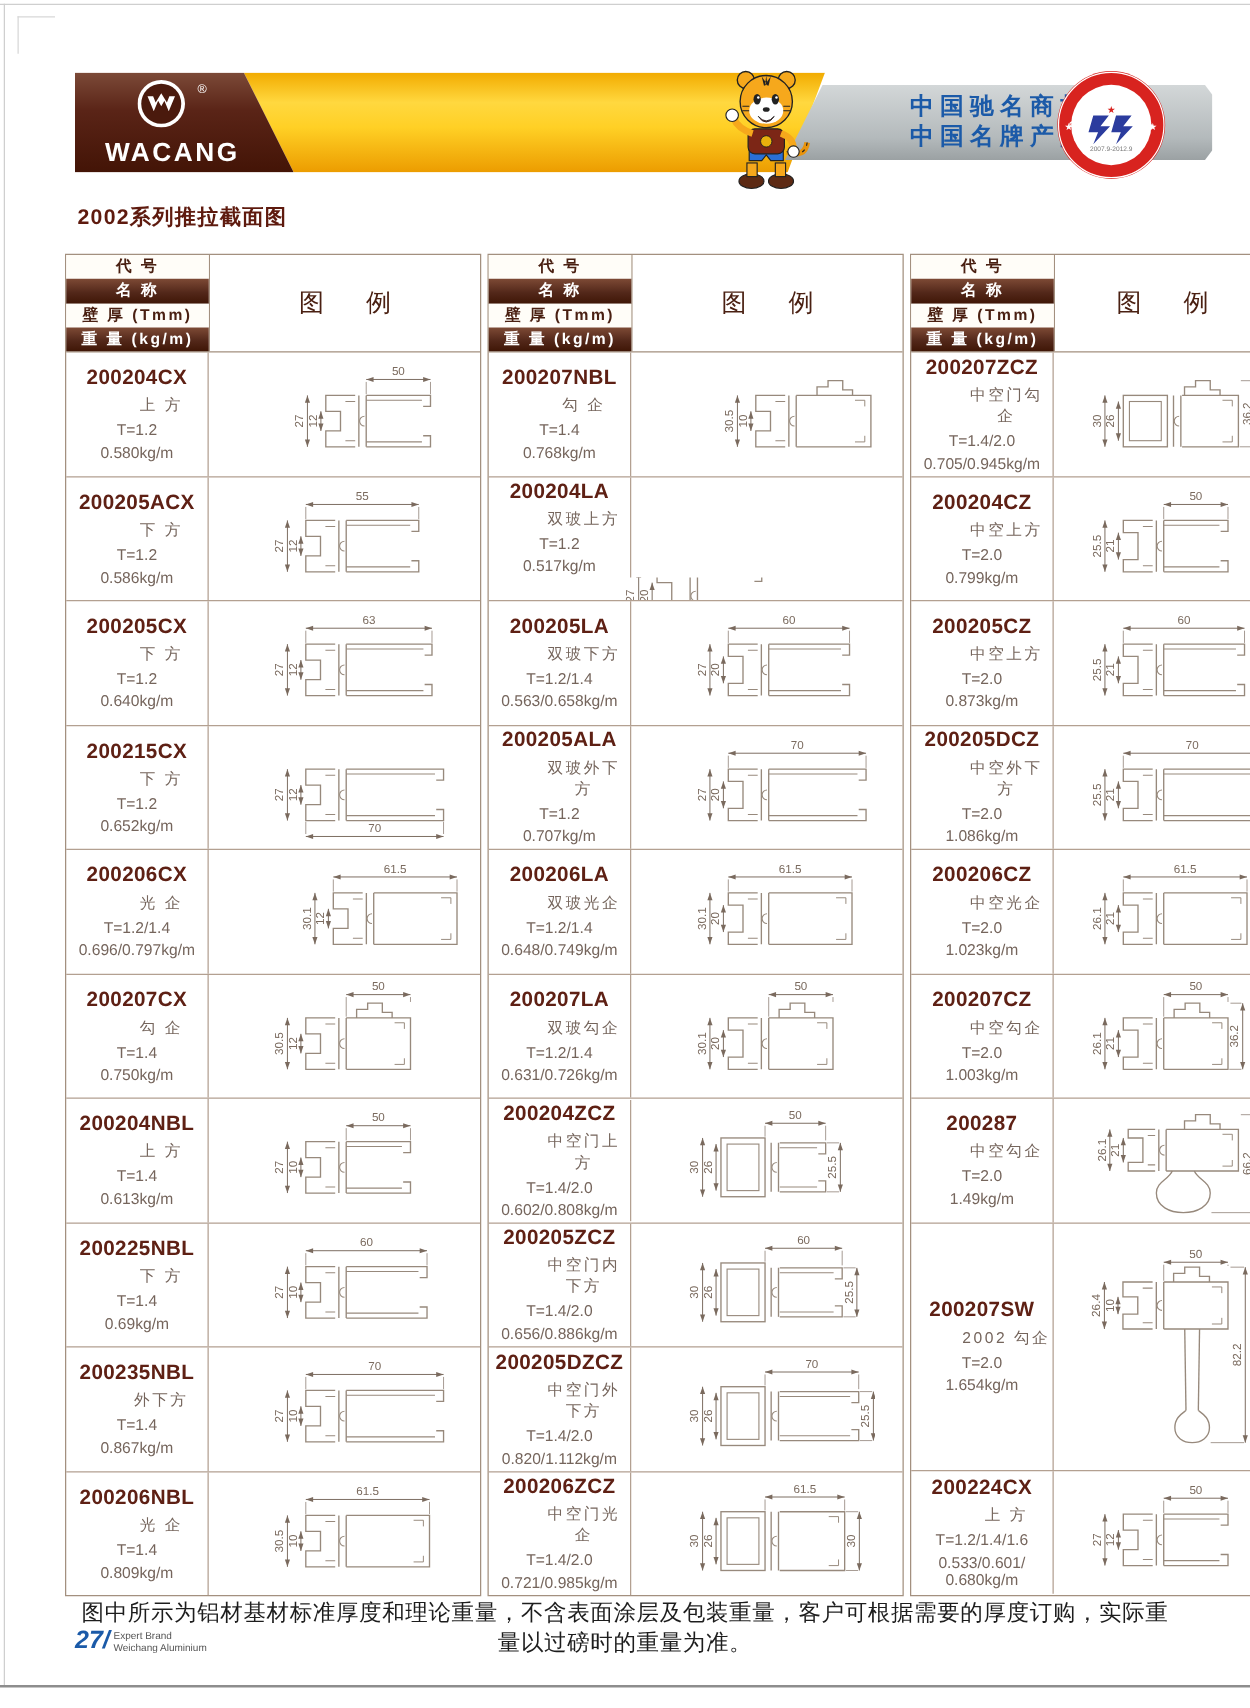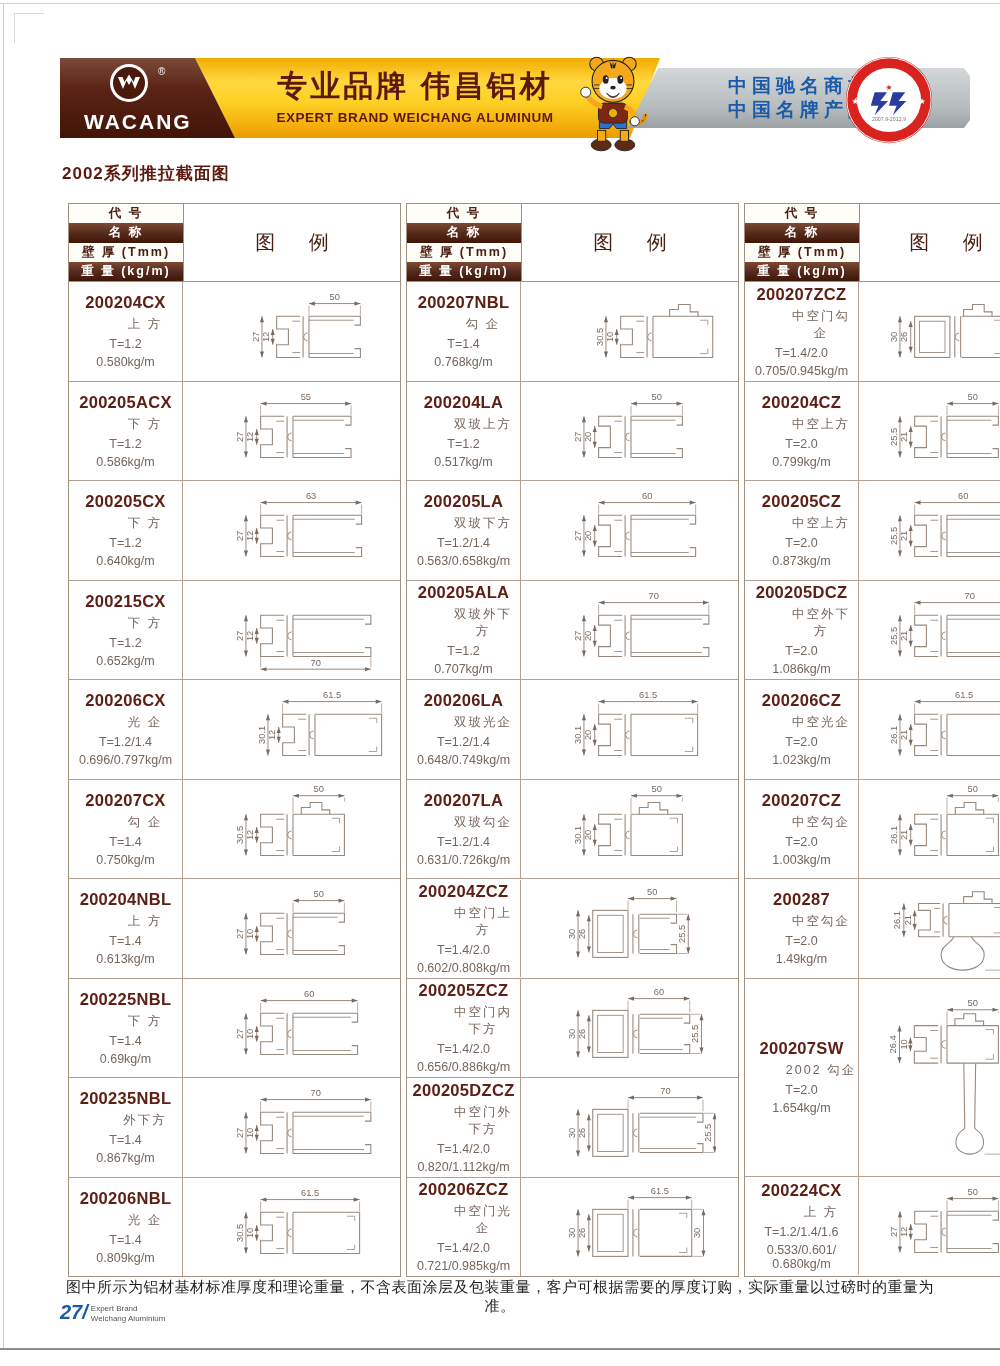--- a/index.html
+++ b/index.html
@@ -35,42 +35,42 @@
   .honor{position:absolute;left:668px;top:16px;width:220px;}
   .honor div{font-size:19px;font-weight:bold;color:#1b5aa8;letter-spacing:5px;line-height:24px;white-space:nowrap;}
   .mascot{position:absolute;left:512px;top:-4px;}
   .badge{position:absolute;left:783px;top:-4px;}
 
   
   .page-title{position:absolute;left:62px;top:162px;font-size:17px;font-weight:bold;
       color:#5e1a0e;letter-spacing:1px;}
 
   
-  .tablewrap{position:absolute;left:68px;top:203px;width:880px;display:flex;gap:5px;}
+  .tablewrap{position:absolute;left:52px;top:203px;width:880px;display:flex;gap:5px;}
   .group{flex:1 1 0;border:1px solid #a3907f;background:#fff;}
   .ghead{display:flex;height:77px;border-bottom:1px solid #a3907f;}
   .ghead-left{width:114px;border-right:1px solid #a3907f;display:flex;flex-direction:column;}
   .hrow{flex:1 1 0;display:flex;align-items:center;justify-content:center;
         font-size:12.5px;font-weight:bold;letter-spacing:2px;white-space:nowrap;}
   .hrow-a{background:#fffdf8;color:#4a2012;}
   .hrow-b{background:linear-gradient(180deg,#7d4a35 0%,#53281a 55%,#3f1606 100%);color:#fff;}
   .ghead-legend{flex:1;display:flex;align-items:center;justify-content:center;
         font-size:20px;color:#4a2012;letter-spacing:14px;text-indent:14px;}
   .entry{display:flex;border-top:1px solid #b3a091;}
   .entry:first-child{border-top:none;}
   .etext{width:114px;border-right:1px solid #b3a091;display:flex;flex-direction:column;
          justify-content:center;text-align:center;gap:4px;padding:2px 1px;box-sizing:border-box;}
   .ecode{font-size:16.5px;font-weight:bold;color:#5e2014;letter-spacing:.3px;}
   .ename,.ethick,.eweight{font-size:12.5px;color:#75655c;}
   .ename{letter-spacing:2px;padding-left:39px;}
   .ediag{flex:1;display:flex;align-items:center;justify-content:center;overflow:hidden;}
 
   
   .foot-note{position:absolute;left:60px;top:1278px;width:880px;text-align:center;
-      font-size:15px;color:#1d1d1d;letter-spacing:.5px;}
+      font-size:18px;color:#1d1d1d;letter-spacing:.5px;}
   .pagenum{position:absolute;left:60px;top:1303px;display:flex;align-items:flex-start;}
   .pagenum-no{font-size:20px;font-weight:bold;font-style:italic;color:#1b5aa8;line-height:18px;}
   .pagenum-labels{margin-left:3px;font-size:8px;color:#555;line-height:9.5px;padding-top:1px;}
 </style>
 </head>
 <body>
 
 <div class="page">
   <div class="frame-top"></div>
   <div class="frame-left"></div>
@@ -83,24 +83,20 @@
     <div class="block-maroon"></div>
     <div class="wacang-logo">
       <span class="wacang-mark">
         <svg width="34" height="34" viewBox="0 0 34 34">
           <circle cx="17" cy="17" r="16" fill="#4a1a0d"></circle>
           <path d="M6 11 L11 23 L14.5 14.5 L17 19 L19.5 14.5 L23 23 L28 11 L23.5 11 L21.5 16 L17 8.5 L12.5 16 L10.5 11 Z" fill="#fff"></path>
         </svg>
       </span>
       <span class="wacang-reg">®</span>
       <div class="wacang-name">WACANG</div>
-    </div>
-    <div class="slogan">
-      <div class="slogan-cn">专业品牌  伟昌铝材</div>
-      <div class="slogan-en">EXPERT BRAND WEICHANG ALUMINUM</div>
     </div>
     <div class="block-gray"></div>
     <div class="honor">
       <div>中国驰名商标</div>
       <div>中国名牌产品</div>
     </div>
 
     <div class="mascot">
       <svg width="82" height="100" viewBox="0 0 90 110">
         <path d="M63,74 q16,6 18,-8" stroke="#e8930c" stroke-width="5" fill="none"></path>
@@ -564,21 +560,21 @@
                 <polygon points="41,34 38.9,40 43.1,40" fill="#7a6a5e"></polygon>
                 <polygon points="41,76 38.9,70 43.1,70" fill="#7a6a5e"></polygon>
                 <text transform="rotate(-90 37.5 55)" x="37.5" y="55" font-size="9.5" fill="#7a6a5e" text-anchor="middle" font-family="Liberation Sans,sans-serif">30.5</text>
                 <line x1="52" y1="47" x2="52" y2="63" stroke="#7a6a5e" stroke-width="0.8"></line>
                 <polygon points="52,47 49.9,53 54.1,53" fill="#7a6a5e"></polygon>
                 <polygon points="52,63 49.9,57 54.1,57" fill="#7a6a5e"></polygon>
                 <text transform="rotate(-90 48.5 55)" x="48.5" y="55" font-size="9.5" fill="#7a6a5e" text-anchor="middle" font-family="Liberation Sans,sans-serif">10</text>
               </svg>
             </div>
           </div>
-          <div class="entry" style="height: 98.5px;">
+          <div class="entry" style="height: 98.5px; flex-direction: column;">
             <div class="etext">
               <div class="ecode">200204LA</div>
               <div class="ename">双玻上方</div>
               <div class="ethick">T=1.2</div>
               <div class="eweight">0.517kg/m</div>
             </div>
             <div class="ediag">
               <svg viewBox="0 0 175 98" width="173" height="96">
                 <path d="M80,34 H56 V44 H68 V66 H56 V76 H80" stroke="#97897c" stroke-width="1.1" fill="none"></path>
                 <line x1="80" y1="39" x2="72" y2="39" stroke="#97897c" stroke-width="0.9"></line>

